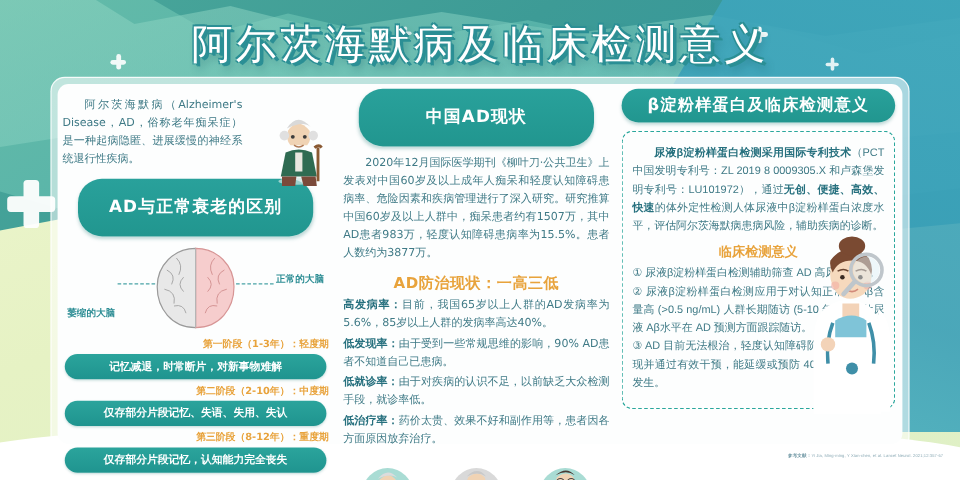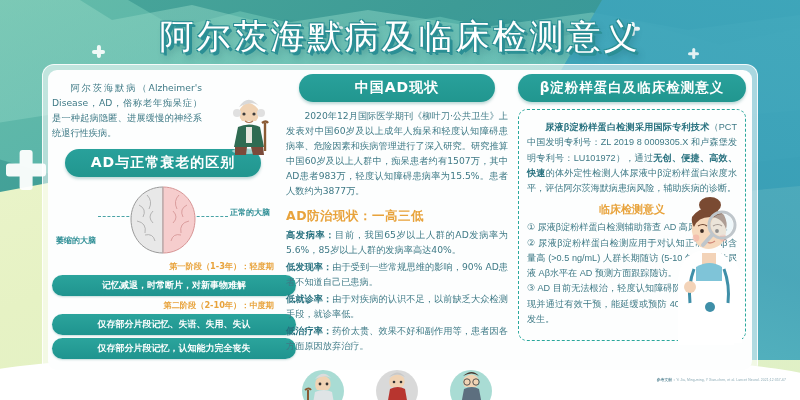--- a/index.html
+++ b/index.html
@@ -99,21 +99,21 @@
   .col3{left:518px;width:228px;}
 
   .pill{
     background:linear-gradient(180deg,#29a19b 0%,#21968f 100%);
     color:#fff;border-radius:20px;text-align:center;
     font-weight:bold;letter-spacing:1px;
     box-shadow:0 2px 3px rgba(30,120,115,.28);
     font-family:"DejaVu Sans","Liberation Sans",sans-serif;
   }
   .pill.p1{font-size:14px;padding:5px 0;width:178px;margin:0 auto;}
-  .pill.p2{font-size:14px;padding:5px 0;width:196px;margin:0 auto;}
+  .pill.p2{font-size:14px;padding:15px 0;width:196px;margin:0 auto;}
   .pill.p3{font-size:13.5px;padding:5px 0;width:228px;margin:0 auto;}
 
   .body-text{
     color:#3f7a86;font-size:9.2px;line-height:1.62;text-align:justify;
     font-family:"DejaVu Sans","Liberation Sans",sans-serif;
   }
   .indent{text-indent:2em;}
   .b{font-weight:bold;color:#26707e;}
 
   
@@ -129,31 +129,31 @@
   .dash{position:absolute;top:33px;height:0;border-top:1px dashed #49a3a6;}
   .dash.dl{left:46px;width:36px;}
   .dash.dr{right:46px;width:36px;}
 
   
   .stage-label{
     text-align:right;font-size:8.2px;color:#e8a33c;font-weight:bold;margin-top:4px;
     font-family:"DejaVu Sans","Liberation Sans",sans-serif;
   }
   .stage-bar{
-    margin:3px auto 0;width:244px;padding:4px 0;border-radius:12px;
+    margin:3px auto 0;width:218px;padding:4px 0;border-radius:12px;
     background:linear-gradient(180deg,#2ba49c,#1f948f);
     color:#fff;font-size:9px;text-align:center;font-weight:bold;
     box-shadow:0 1px 2px rgba(30,120,115,.25);
     font-family:"DejaVu Sans","Liberation Sans",sans-serif;
   }
 
   
   .c2-para{margin-top:7px;}
   .sub-title{
-    color:#e8a33c;font-weight:bold;font-size:12.5px;
+    text-align:center;color:#e8a33c;font-weight:bold;font-size:12.5px;
     margin-top:10px;margin-bottom:3px;letter-spacing:.5px;
     font-family:"DejaVu Sans","Liberation Sans",sans-serif;
   }
   .kv{margin-top:2px;}
   .people{position:relative;height:62px;margin-top:6px;display:flex;justify-content:space-around;align-items:flex-end;}
   .person{position:relative;width:58px;height:58px;}
   .pcircle{position:absolute;left:8px;top:6px;width:42px;height:42px;border-radius:50%;background:#a9dcd4;}
 
   
   .dashcard{
@@ -267,20 +267,21 @@
       </g>
       <path d="M40 4 L40 70" stroke="#b5b5b5" stroke-width="1"></path>
     </svg>
   </div>
 
   <div>
     <div class="stage-label">第一阶段（1-3年）：轻度期</div>
     <div class="stage-bar">记忆减退，时常断片，对新事物难解</div>
     <div class="stage-label">第二阶段（2-10年）：中度期</div>
     <div class="stage-bar">仅存部分片段记忆、失语、失用、失认</div>
+    <div class="stage-label">第三阶段（8-12年）：重度期</div>
     <div class="stage-bar">仅存部分片段记忆，认知能力完全丧失</div>
   </div>
 </div>
 
 <div class="col col2">
   <div class="pill p2">中国AD现状</div>
 
   <div class="body-text indent c2-para">2020年12月国际医学期刊《柳叶刀·公共卫生》上发表对中国60岁及以上成年人痴呆和轻度认知障碍患病率、危险因素和疾病管理进行了深入研究。研究推算中国60岁及以上人群中，痴呆患者约有1507万，其中AD患者983万，轻度认知障碍患病率为15.5%。患者人数约为3877万。</div>
 
   <div class="sub-title">AD防治现状：一高三低</div>

